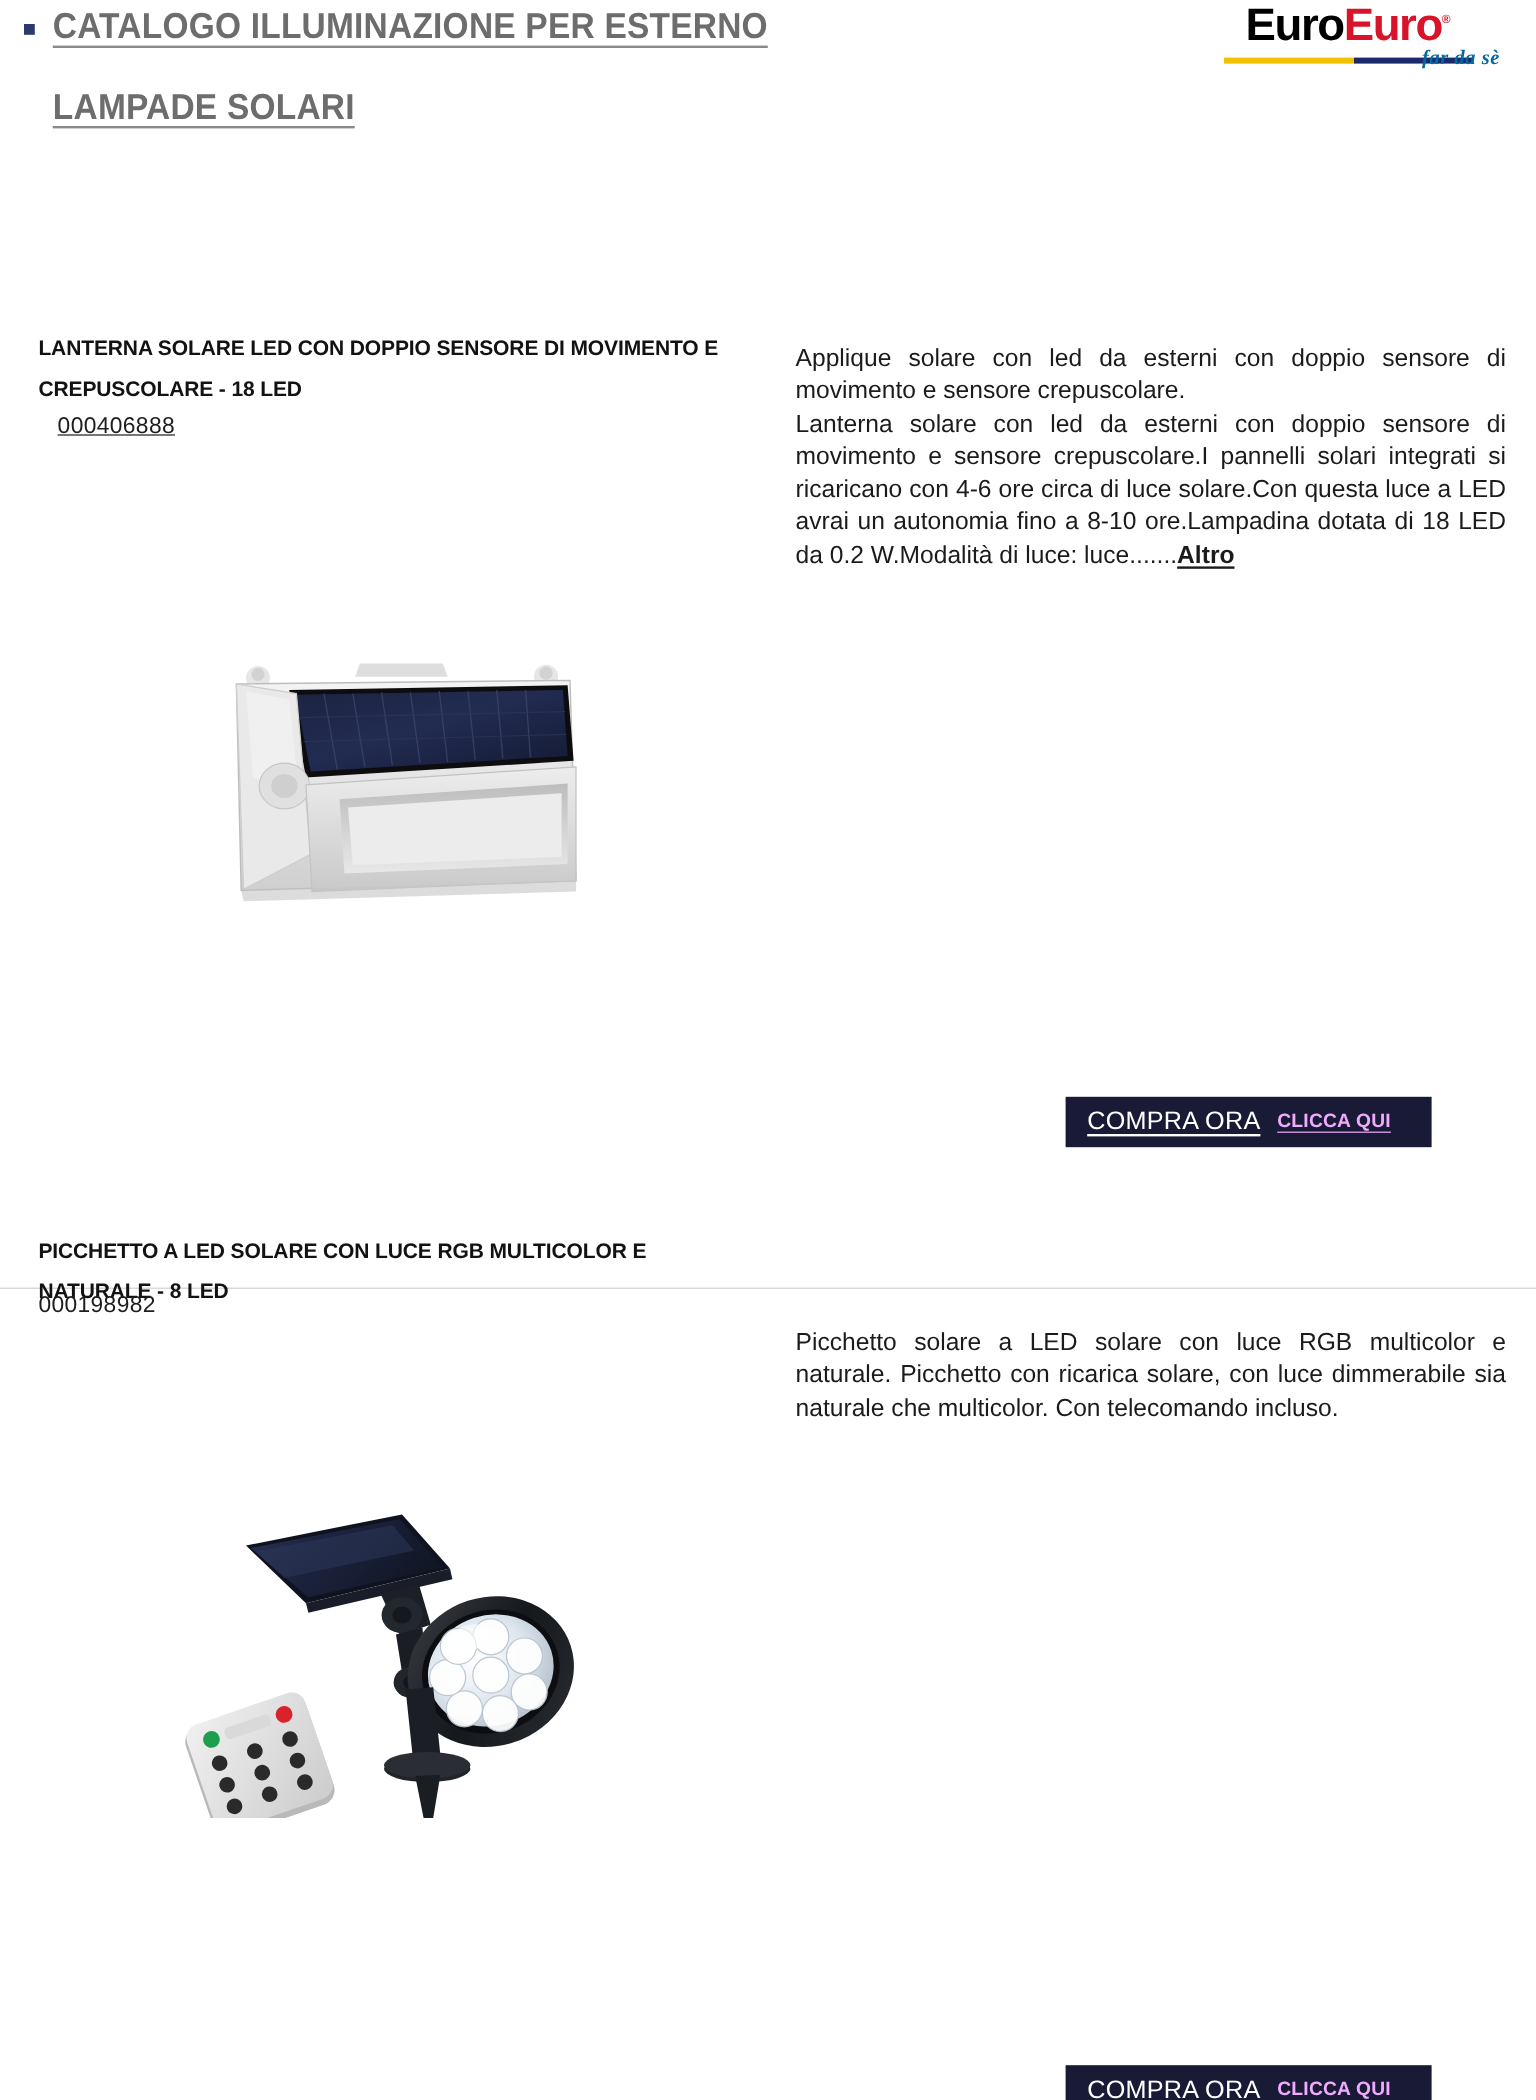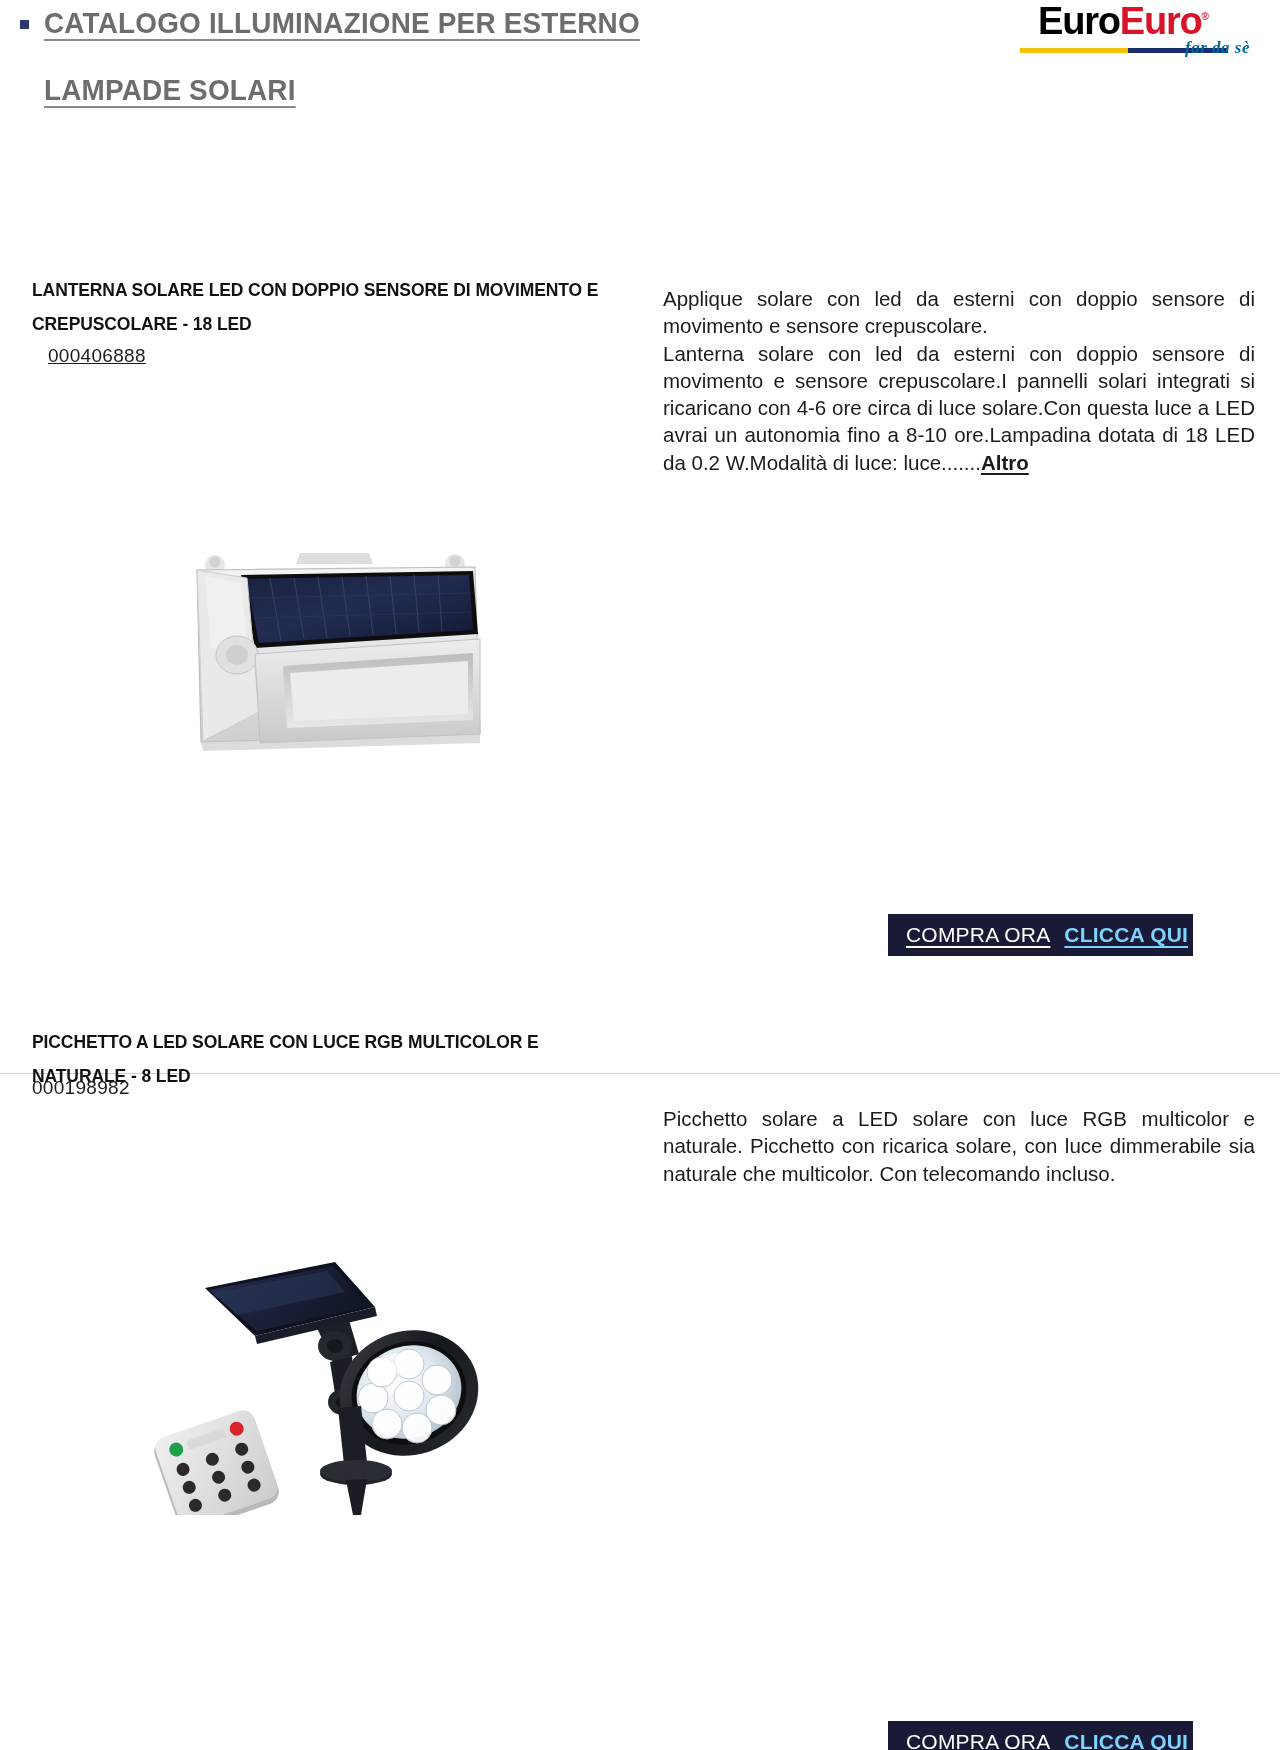--- a/index.html
+++ b/index.html
@@ -167,22 +167,22 @@
   .price-head .buy-now {
     color: #ffffff;
     font-size: 21px;
     font-weight: normal;
     text-decoration: underline;
     text-underline-offset: 4px;
     letter-spacing: 0.2px;
     font-family: "Liberation Sans", sans-serif;
   }
   .price-head .click-here {
-    color: #7dd3fc;
-    font-size: 21px;
+    color: #f0abfc;
+    font-size: 16px;
     font-weight: bold;
     text-decoration: underline;
     text-underline-offset: 4px;
     letter-spacing: 0.2px;
     font-family: "Liberation Sans", sans-serif;
   }
   .price-body {
     background: #f5c12b;
     display: flex;
     align-items: flex-start;

